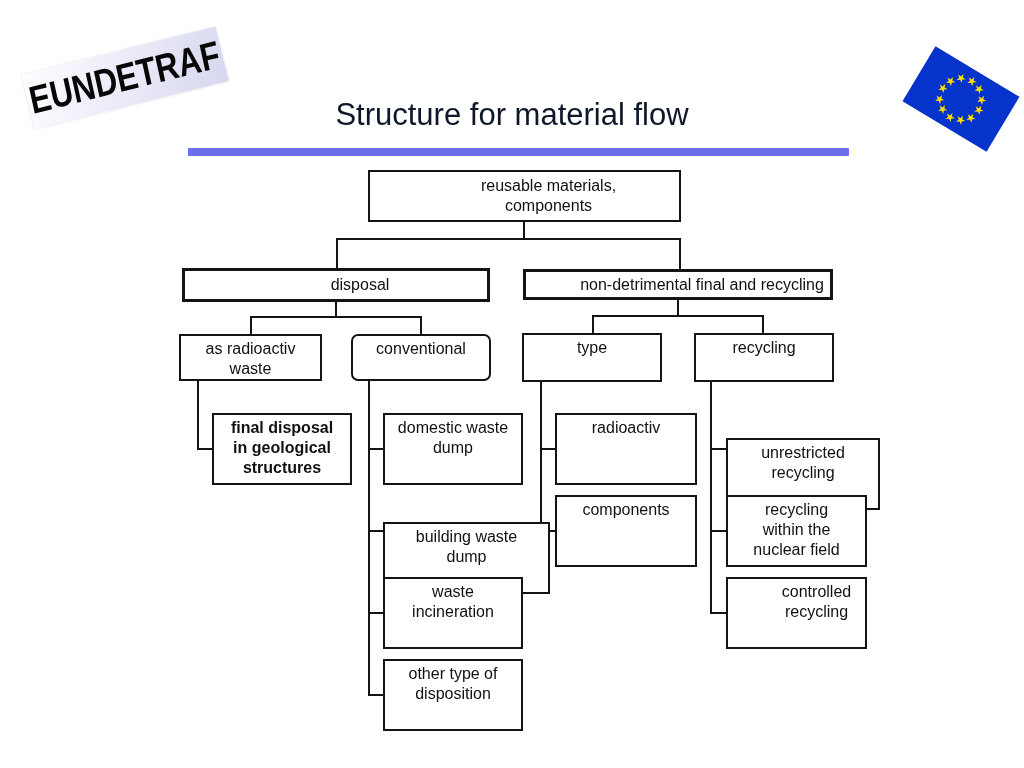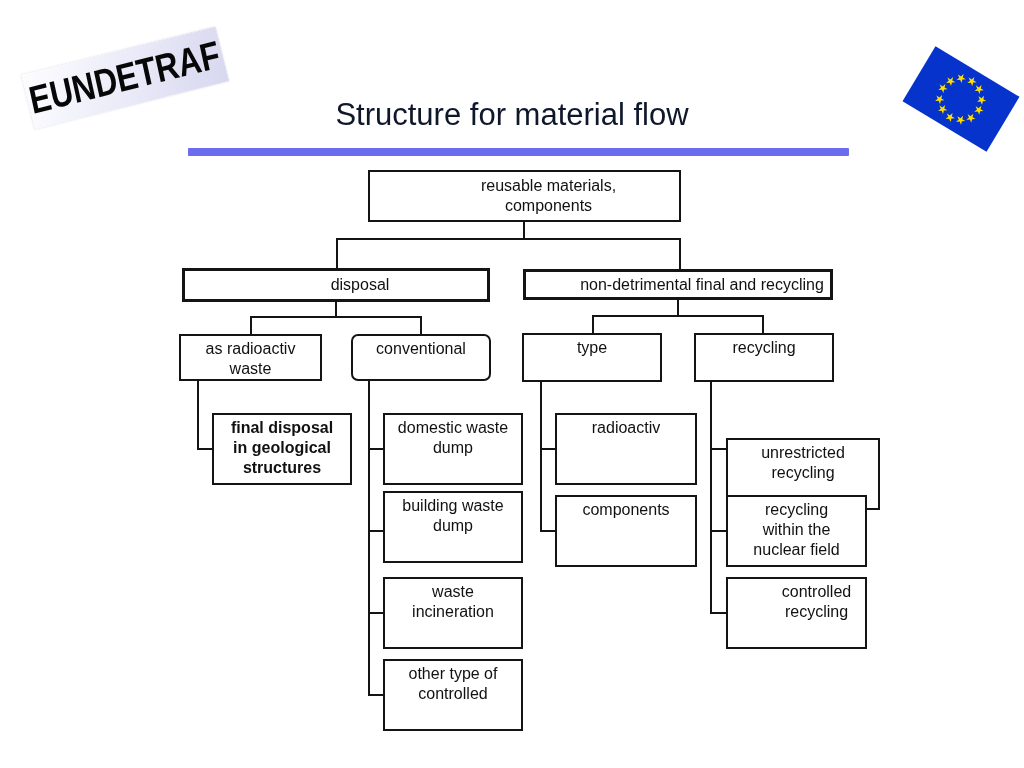--- a/index.html
+++ b/index.html
@@ -109,26 +109,26 @@
       <div class="node vtop" style="left: 179px; top: 334px; width: 143px; height: 47px;">as radioactiv
 waste</div>
       <div class="node vtop" style="left: 351px; top: 334px; width: 140px; height: 47px; border-radius: 7px;">conventional</div>
       <div class="node vtop" style="left: 522px; top: 333px; width: 140px; height: 49px;">type</div>
       <div class="node vtop" style="left: 694px; top: 333px; width: 140px; height: 49px;">recycling</div>
       <div class="node vtop" style="left: 212px; top: 413px; width: 140px; height: 72px; font-weight: bold;">final disposal
 in geological
 structures</div>
       <div class="node vtop" style="left: 383px; top: 413px; width: 140px; height: 72px;">domestic waste
 dump</div>
-      <div class="node vtop" style="left: 383px; top: 491px; width: 140px; height: 72px;">building waste
+      <div class="node vtop" style="left: 383px; top: 522px; width: 167px; height: 72px;">building waste
 dump</div>
       <div class="node vtop" style="left: 383px; top: 577px; width: 140px; height: 72px;">waste
 incineration</div>
       <div class="node vtop" style="left: 383px; top: 659px; width: 140px; height: 72px;">other type of
-controlled</div>
+disposition</div>
       <div class="node vtop" style="left: 555px; top: 413px; width: 142px; height: 72px;">radioactiv</div>
       <div class="node vtop" style="left: 555px; top: 495px; width: 142px; height: 72px;">components</div>
       <div class="node vtop" style="left: 726px; top: 413px; width: 154px; height: 72px; margin-top: 25px;">unrestricted
 recycling</div>
       <div class="node vtop" style="left: 726px; top: 495px; width: 141px; height: 72px;">recycling
 within the
 nuclear field</div>
       <div class="node vtop" style="left: 726px; top: 577px; width: 141px; height: 72px; padding-left: 40px;">controlled
 recycling</div>
     </div>

